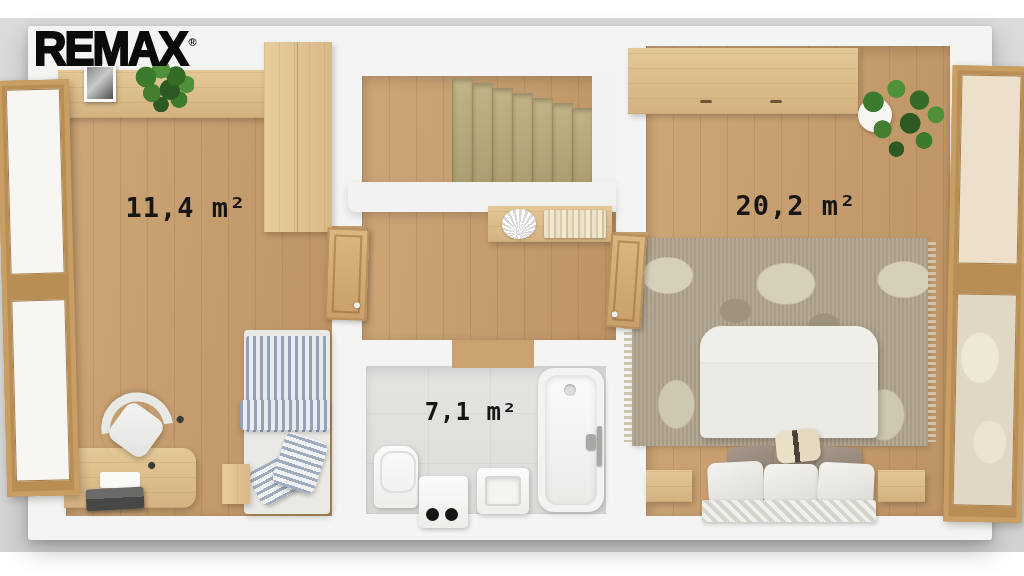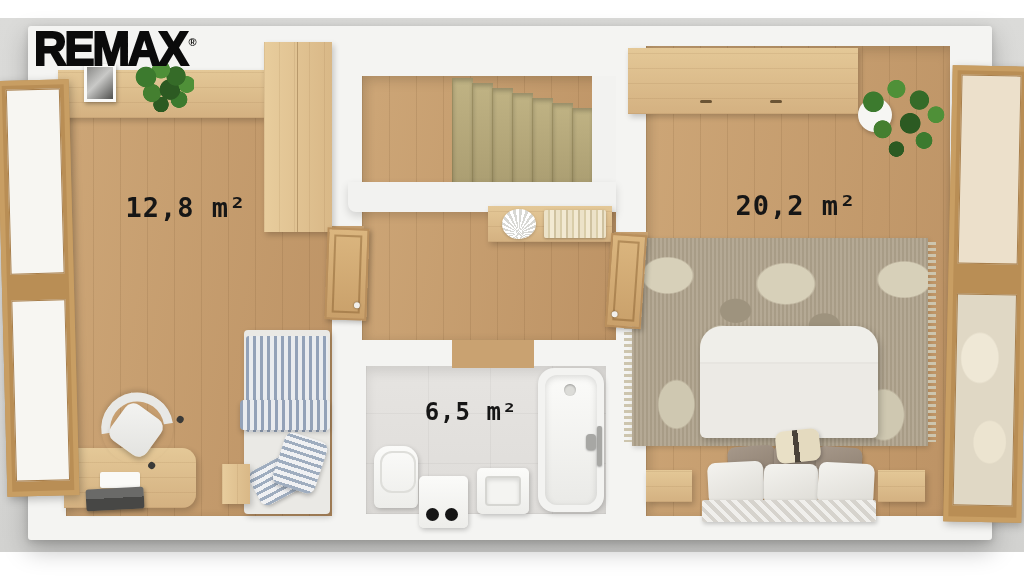--- a/index.html
+++ b/index.html
@@ -241,17 +241,17 @@
   </div>
   <div class="abs window" style="left:948px;top:66px;width:68px;height:446px;transform:rotate(1.2deg);">
     <div class="pane tint-a" style="top:4px;height:42%;"></div>
     <div class="pane tint-b" style="top:50%;height:47%;"></div>
   </div>
 
   <div class="abs logo" style="left:34px;top:26px;">
     <span>REMAX</span><span class="reg">®</span>
   </div>
 
-  <div class="abs lbl" style="left:86px;top:192px;width:200px;font-size:27px;">12,8 m²</div>
-  <div class="abs lbl" style="left:381px;top:398px;width:180px;font-size:24px;">6,5 m²</div>
+  <div class="abs lbl" style="left:86px;top:192px;width:200px;font-size:27px;">11,4 m²</div>
+  <div class="abs lbl" style="left:381px;top:398px;width:180px;font-size:24px;">7,1 m²</div>
   <div class="abs lbl" style="left:696px;top:190px;width:200px;font-size:27px;">20,2 m²</div>
 
 </div>
 
 </body></html>

